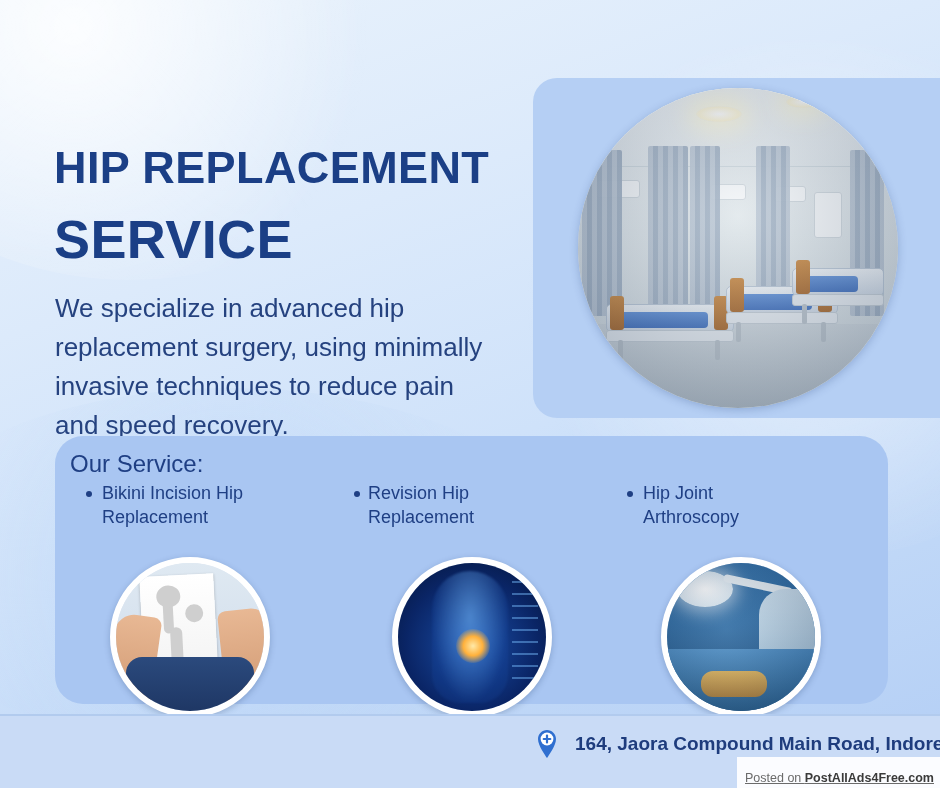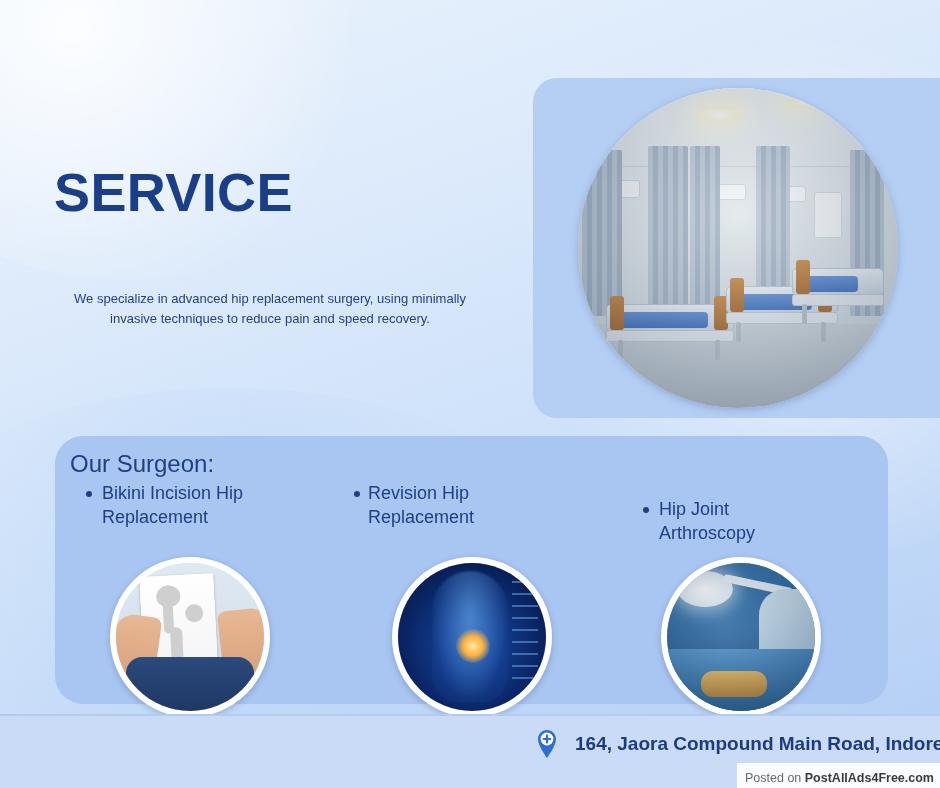--- a/index.html
+++ b/index.html
@@ -92,24 +92,23 @@
     letter-spacing: 0.4px;
     color: #1b3f86;
     line-height: 1.12;
     margin-top: 18px;
   }
   .subtext {
     position: absolute;
     left: 55px;
     top: 289px;
     width: 430px;
-    font-size: 13px;
+    font-size: 26px;
     line-height: 1.5;
     color: #25427f;
-    text-align: center;
   }
 
   
   .hero-card {
     position: absolute;
     left: 533px;
     top: 78px;
     width: 407px;
     height: 340px;
     background: #b5cff4;
@@ -221,21 +220,21 @@
     display: flex;
     gap: 10px;
     font-size: 18px;
     color: #1f3f84;
     line-height: 1.33;
     width: 200px;
     margin: 0 auto;
   }
   .svc-col.c1 .svc-label { padding-left: 31px; width: 195px; margin: 0; }
   .svc-col.c2 .svc-label { padding-left: 22px; width: 190px; margin: 0; gap: 8px; }
-  .svc-col.c3 .svc-label { padding-left: 18px; width: 180px; margin: 16px; }
+  .svc-col.c3 .svc-label { padding-left: 18px; width: 180px; margin: 0; }
   .bullet-dot {
     flex: 0 0 auto;
     width: 6px; height: 6px;
     border-radius: 50%;
     background: #1f3f84;
     margin-top: 9px;
   }
   .svc-photo {
     position: absolute;
     top: 75px;
@@ -360,36 +359,38 @@
   }
   .foot-text.addr { width: 370px; }
 
   .watermark {
     position: absolute;
     right: 0;
     bottom: 0;
     background: rgba(255,255,255,0.92);
     color: #6b6b6b;
     font-size: 12.5px;
-    padding: 8px 6px 3px 8px;
+    padding: 14px 6px 3px 8px;
     white-space: nowrap;
+    text-decoration: underline;
   }
   .watermark b { color:#3a3a3a; font-weight: bold; }
 </style>
 </head>
 <body>
 
 <div id="poster">
 
   <div class="blob blob-1"></div>
   <div class="blob blob-2"></div>
   <div class="blob blob-3"></div>
 
 
   <div class="headline">
+    <div class="headline-l1">HIP REPLACEMENT</div>
     <div class="headline-l2">SERVICE</div>
   </div>
   <div class="subtext">We specialize in advanced hip replacement surgery, using minimally invasive techniques to reduce pain and speed recovery.</div>
 
   <div class="hero-card"></div>
   <div class="hero-circle">
     <div class="hero-inner">
       <div class="hr-wall"></div>
       <div class="hr-ceiling"></div>
       <div class="hr-light" style="left:118px; top:18px;"></div>
@@ -433,21 +434,21 @@
         <div class="frame"></div>
         <div class="rail" style="left:4px;"></div>
         <div class="leg" style="left:10px;"></div>
       </div>
 
       <div class="hr-shade"></div>
     </div>
   </div>
 
   <div class="services">
-    <div class="services-title">Our Surgeon:</div>
+    <div class="services-title">Our Service:</div>
 
     <div class="svc-cols">
 
       <div class="svc-col c1">
         <div class="svc-label">
           <span class="bullet-dot"></span>
           <span>Bikini Incision Hip Replacement</span>
         </div>
         <div class="svc-photo">
           <div class="photo-inner">

